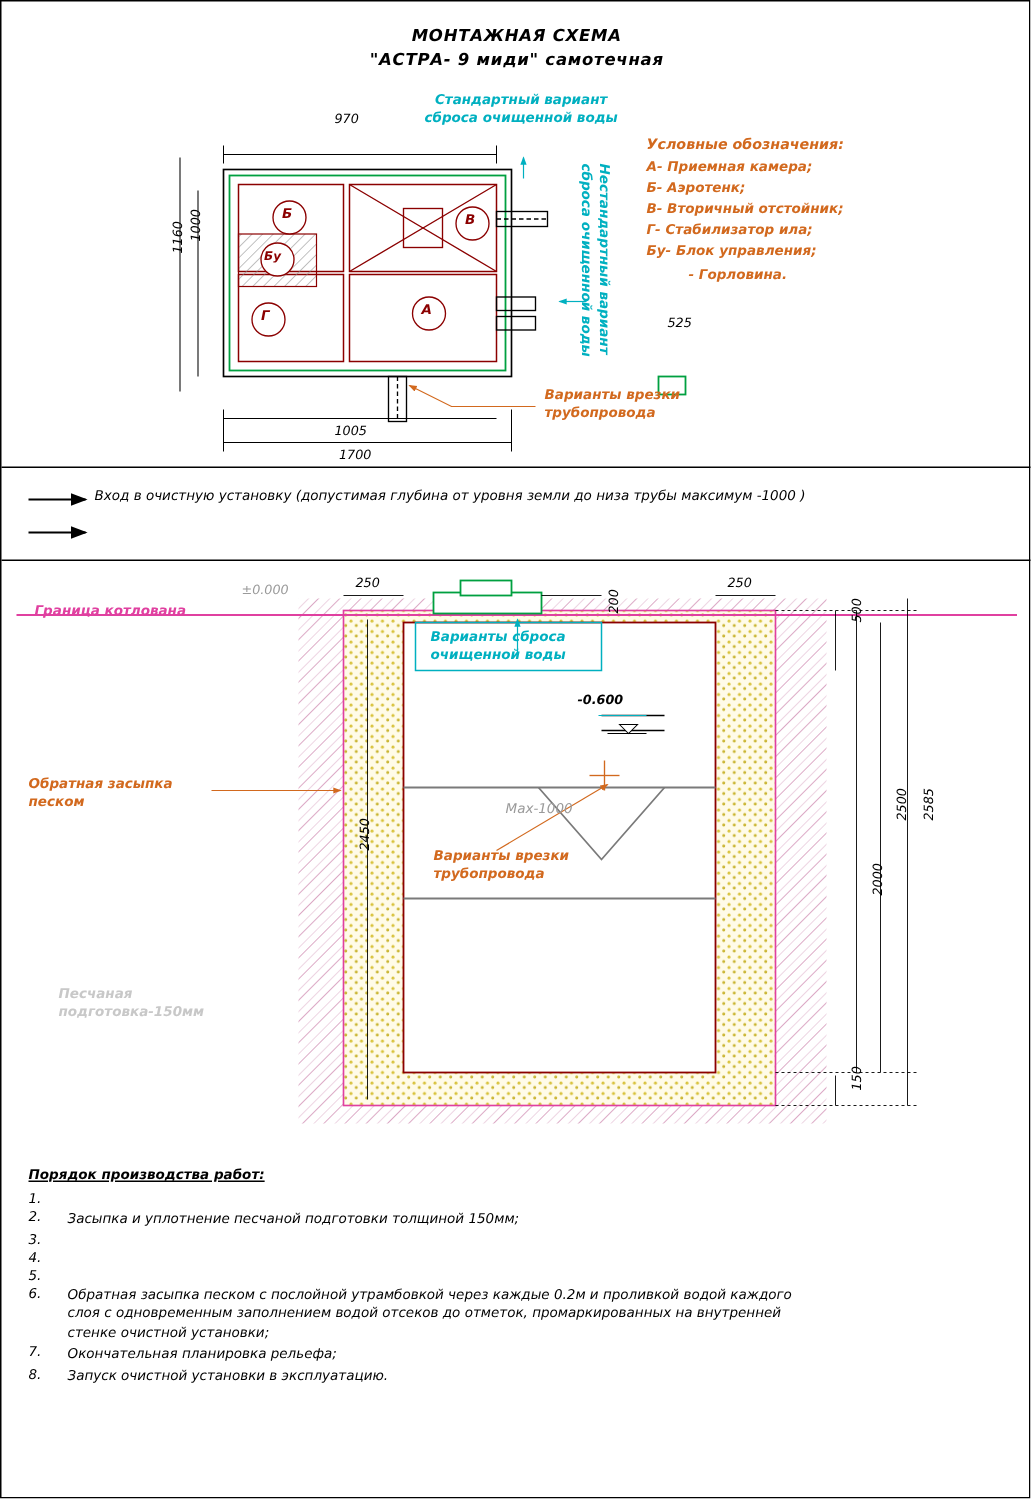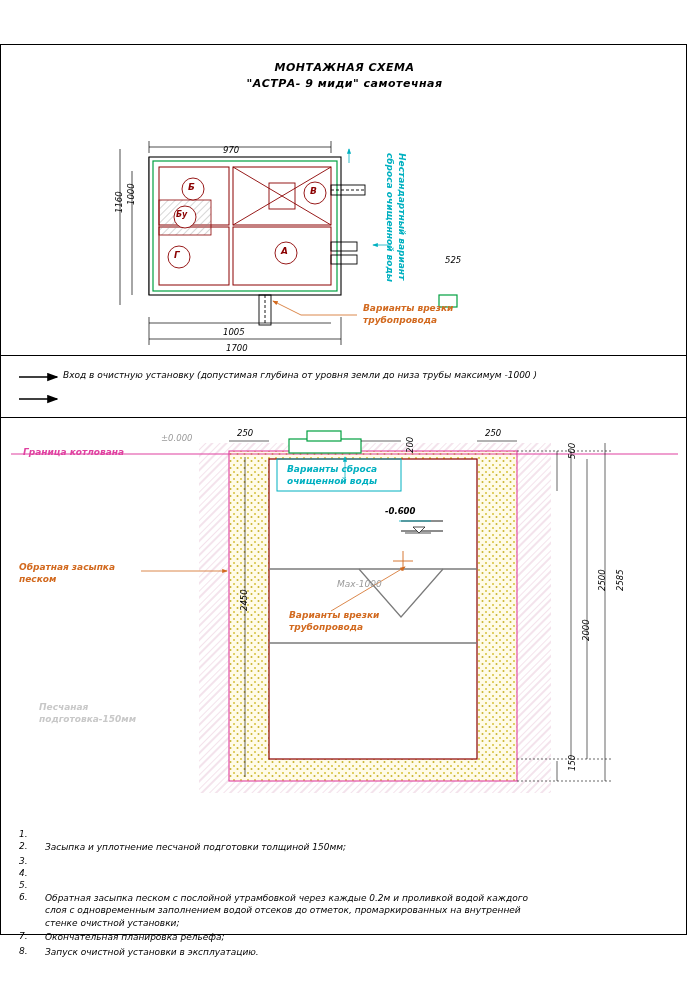--- a/index.html
+++ b/index.html
@@ -1,17 +1,17 @@
 <!DOCTYPE html>
 <html><head>
 <meta charset="utf-8">
 <style>
   html,body{margin:0;padding:0;background:#fff;}
   body{width:687px;height:999px;position:relative;font-family:"DejaVu Sans",sans-serif;overflow:hidden;}
-  .page{position:absolute;left:0;top:0;width:687px;height:891px;border:1px solid #000;box-sizing:border-box;margin-top:44px;}
+  .page{position:absolute;left:0;top:0;width:687px;height:999px;border:1px solid #000;box-sizing:border-box;}
   .abs{position:absolute;}
   .ttl{font-size:11px;font-weight:bold;font-style:italic;letter-spacing:.5px;text-align:center;width:100%;}
   .lbl{font-size:9px;font-style:italic;font-weight:bold;white-space:nowrap;}
   .dimtxt{font-size:8.5px;font-style:italic;color:#000;white-space:nowrap;}
   .orange{color:#d2691e;}
   .cyan{color:#00b0c0;}
   .magenta{color:#e040a0;}
   .grey{color:#9a9a9a;}
   hr.sep{border:none;border-top:1px solid #000;margin:0;}
   .note{font-size:9px;font-style:italic;white-space:nowrap;}
@@ -106,39 +106,50 @@
         <path d="M390,140 L372,140" marker-end="url(#arrCyan)"></path>
       </g>
       <g stroke="#d2691e" stroke-width="0.8" fill="none">
         <path d="M356,210 L300,210 L272,196" marker-end="url(#arrOrange)"></path>
       </g>
 
       <rect x="438" y="190" width="18" height="12" fill="none" stroke="#00a040" stroke-width="1.2"></rect>
     </svg>
 
     
-    <div class="abs dimtxt" style="left:222px;top:40px;">970</div>
+    <div class="abs dimtxt" style="left:222px;top:14px;">970</div>
     <div class="abs dimtxt" style="left:125px;top:100px;transform:rotate(-90deg);transform-origin:left top;">1000</div>
     <div class="abs dimtxt" style="left:113px;top:108px;transform:rotate(-90deg);transform-origin:left top;">1160</div>
     <div class="abs dimtxt" style="left:444px;top:150px;">525</div>
     <div class="abs dimtxt" style="left:222px;top:222px;">1005</div>
     <div class="abs dimtxt" style="left:225px;top:238px;">1700</div>
 
     <div class="abs lbl" style="left:187px;top:77px;color:#8b0000;">Б</div>
     <div class="abs lbl" style="left:309px;top:81px;color:#8b0000;">В</div>
     <div class="abs lbl" style="left:175px;top:105px;color:#8b0000;font-size:8px;">Бу</div>
     <div class="abs lbl" style="left:173px;top:145px;color:#8b0000;">Г</div>
     <div class="abs lbl" style="left:280px;top:141px;color:#8b0000;">А</div>
 
+    <div class="abs lbl cyan" style="left:282px;top:0px;white-space:pre;text-align:center;line-height:1.35;">Стандартный вариант
+сброса очищенной воды</div>
     <div class="abs lbl cyan" style="left:383px;top:48px;white-space:pre;line-height:1.35;writing-mode:vertical-rl;">Нестандартный вариант
 сброса очищенной воды</div>
     <div class="abs lbl orange" style="left:362px;top:197px;white-space:pre;line-height:1.35;">Варианты врезки
 трубопровода</div>
   </div>
 
+  <div class="abs" style="left:430px;top:90px;width:230px;">
+    <div class="lbl orange" style="font-size:9.5px;">Условные обозначения:</div>
+    <div class="lbl orange" style="margin-top:5px;">А- Приемная камера;</div>
+    <div class="lbl orange" style="margin-top:4px;">Б- Аэротенк;</div>
+    <div class="lbl orange" style="margin-top:4px;">В- Вторичный отстойник;</div>
+    <div class="lbl orange" style="margin-top:4px;">Г- Стабилизатор ила;</div>
+    <div class="lbl orange" style="margin-top:4px;">Бу- Блок управления;</div>
+    <div class="lbl orange" style="margin-top:6px;margin-left:28px;">- Горловина.</div>
+  </div>
 
   <hr class="sep abs" style="left:0;top:310px;width:687px;">
 
   <div class="abs" style="left:0;top:318px;width:687px;height:50px;">
     <svg width="687" height="50">
       <line x1="18" y1="14" x2="56" y2="14" stroke="#000" stroke-width="1.4" marker-end="url(#arrBlack)"></line>
       <line x1="18" y1="36" x2="56" y2="36" stroke="#000" stroke-width="1.4" marker-end="url(#arrBlack)"></line>
     </svg>
     <div class="abs note" style="left:62px;top:7px;">Вход в очистную установку (допустимая глубина от уровня земли до низа трубы максимум -1000 )</div>
   </div>
@@ -251,20 +262,21 @@
     <div class="abs dimtxt" style="left:484px;top:7px;">250</div>
     <div class="abs dimtxt" style="left:566px;top:38px;transform:rotate(-90deg);transform-origin:left top;">500</div>
     <div class="abs dimtxt" style="left:614px;top:170px;transform:rotate(-90deg);transform-origin:left top;">2585</div>
     <div class="abs dimtxt" style="left:596px;top:170px;transform:rotate(-90deg);transform-origin:left top;">2500</div>
     <div class="abs dimtxt" style="left:580px;top:220px;transform:rotate(-90deg);transform-origin:left top;">2000</div>
     <div class="abs dimtxt" style="left:566px;top:350px;transform:rotate(-90deg);transform-origin:left top;">150</div>
     <div class="abs dimtxt" style="left:238px;top:190px;transform:rotate(-90deg);transform-origin:left top;">2450</div>
   </div>
 
   <div class="abs" style="left:18px;top:778px;width:650px;">
+    <div class="numlist" style="font-weight:bold;text-decoration:underline;">Порядок производства работ:</div>
     <div style="margin-top:6px;">
       <div style="display:flex;margin-top:2px;">
         <div class="numlist" style="width:26px;">1.</div>
       </div>
       <div style="display:flex;margin-top:2px;">
         <div class="numlist" style="width:26px;">2.</div>
         <div class="numlist" style="white-space:pre-line;line-height:1.4;">Засыпка и уплотнение песчаной подготовки толщиной 150мм;</div>
       </div>
       <div style="display:flex;margin-top:2px;">
         <div class="numlist" style="width:26px;">3.</div>

